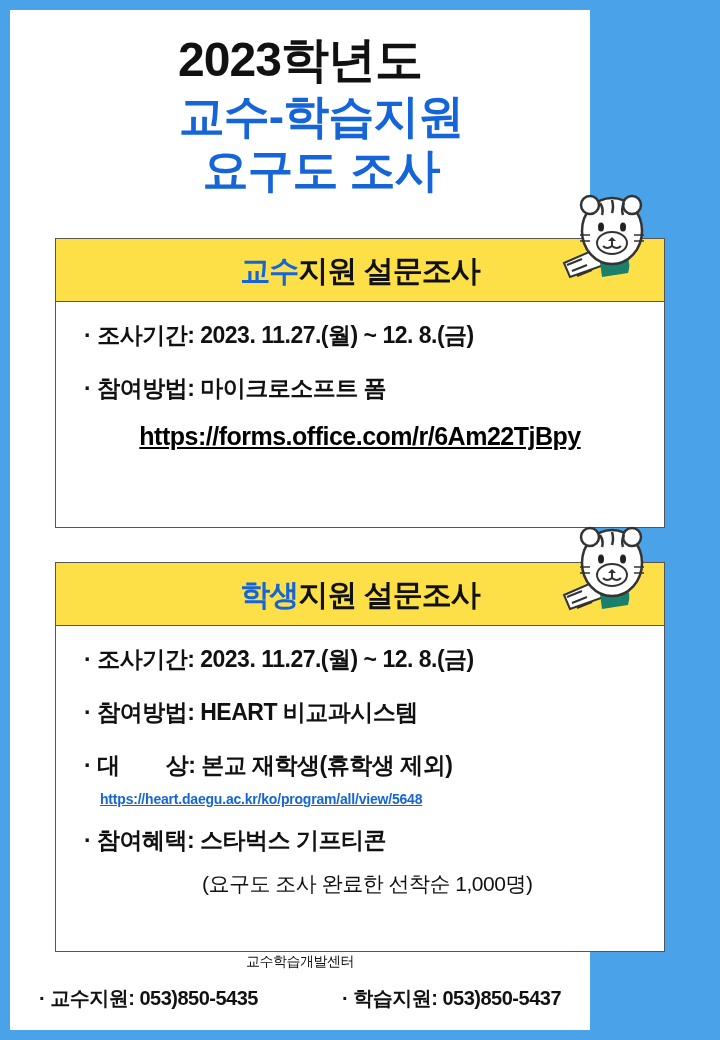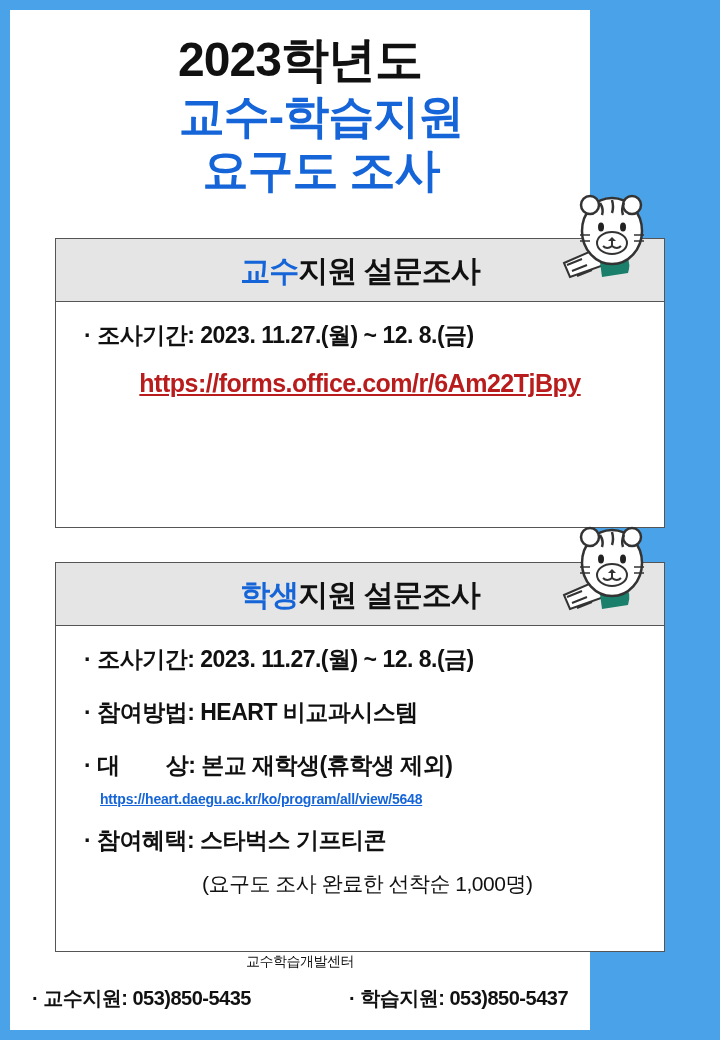--- a/index.html
+++ b/index.html
@@ -51,21 +51,21 @@
     border: 1px solid #555555;
     box-sizing: border-box;
     background: #ffffff;
   }
   #card-prof { top: 228px; height: 290px; }
   #card-stu  { top: 552px; height: 390px; }
 
   .card-head {
     position: relative;
     height: 62px;
-    background: #e5e5e5;
+    background: #fde047;
     border-bottom: 1px solid #555555;
     overflow: visible;
   }
   .card-head-text {
     position: absolute;
     left: 0;
     right: 0;
     top: 12px;
     text-align: center;
     font-size: 30px;
@@ -94,21 +94,21 @@
   }
   .line .sp {
     display: inline-block;
     width: 46px;
   }
   .url-big {
     display: block;
     text-align: center;
     font-size: 25px;
     font-weight: bold;
-    color: #b91c1c;
+    color: #000000;
     text-decoration: underline;
     margin-top: -4px;
     letter-spacing: -0.5px;
   }
   .url-small {
     display: block;
     font-size: 14px;
     font-weight: bold;
     color: #1565d8;
     text-decoration: underline;
@@ -144,21 +144,21 @@
   .footer-center {
     font-size: 14px;
     font-weight: normal;
     color: #111111;
     margin-bottom: 14px;
     letter-spacing: -0.5px;
   }
   .footer-row {
     display: flex;
     justify-content: space-between;
-    padding: 0 22px;
+    padding: 0 29px;
     font-size: 20px;
     font-weight: bold;
     color: #111111;
     letter-spacing: -0.5px;
   }
 </style>
 </head>
 <body>
 
 <div class="poster">
@@ -193,20 +193,23 @@
         <ellipse cx="92" cy="52" rx="15" ry="11" fill="#ffffff" stroke="#333" stroke-width="2"></ellipse>
         <path d="M92 46 l-4 4 h8 z" fill="#333"></path>
         <path d="M92 50 v5 M92 55 q-5 4 -9 0 M92 55 q5 4 9 0" stroke="#333" stroke-width="2" fill="none"></path>
         <path d="M70 44 h-10 M70 50 h-10" stroke="#333" stroke-width="1.5"></path>
         <path d="M114 44 h10 M114 50 h10" stroke="#333" stroke-width="1.5"></path>
       </svg>
     </div>
     <div class="card-body">
       <div class="line">
         <span class="dot">·</span><span>조사기간:</span> <span>2023. 11.27.(월) ~ 12. 8.(금)</span>
+      </div>
+      <div class="line">
+        <span class="dot">·</span><span>참여방법:</span> <span>마이크로소프트 폼</span>
       </div>
       <a class="url-big" href="#">https://forms.office.com/r/6Am22TjBpy</a>
     </div>
   </div>
 
   <div class="card" id="card-stu">
     <div class="card-head">
       <div class="card-head-text">
         <span class="hl">학생</span><span>지원 설문조사</span>
       </div>

